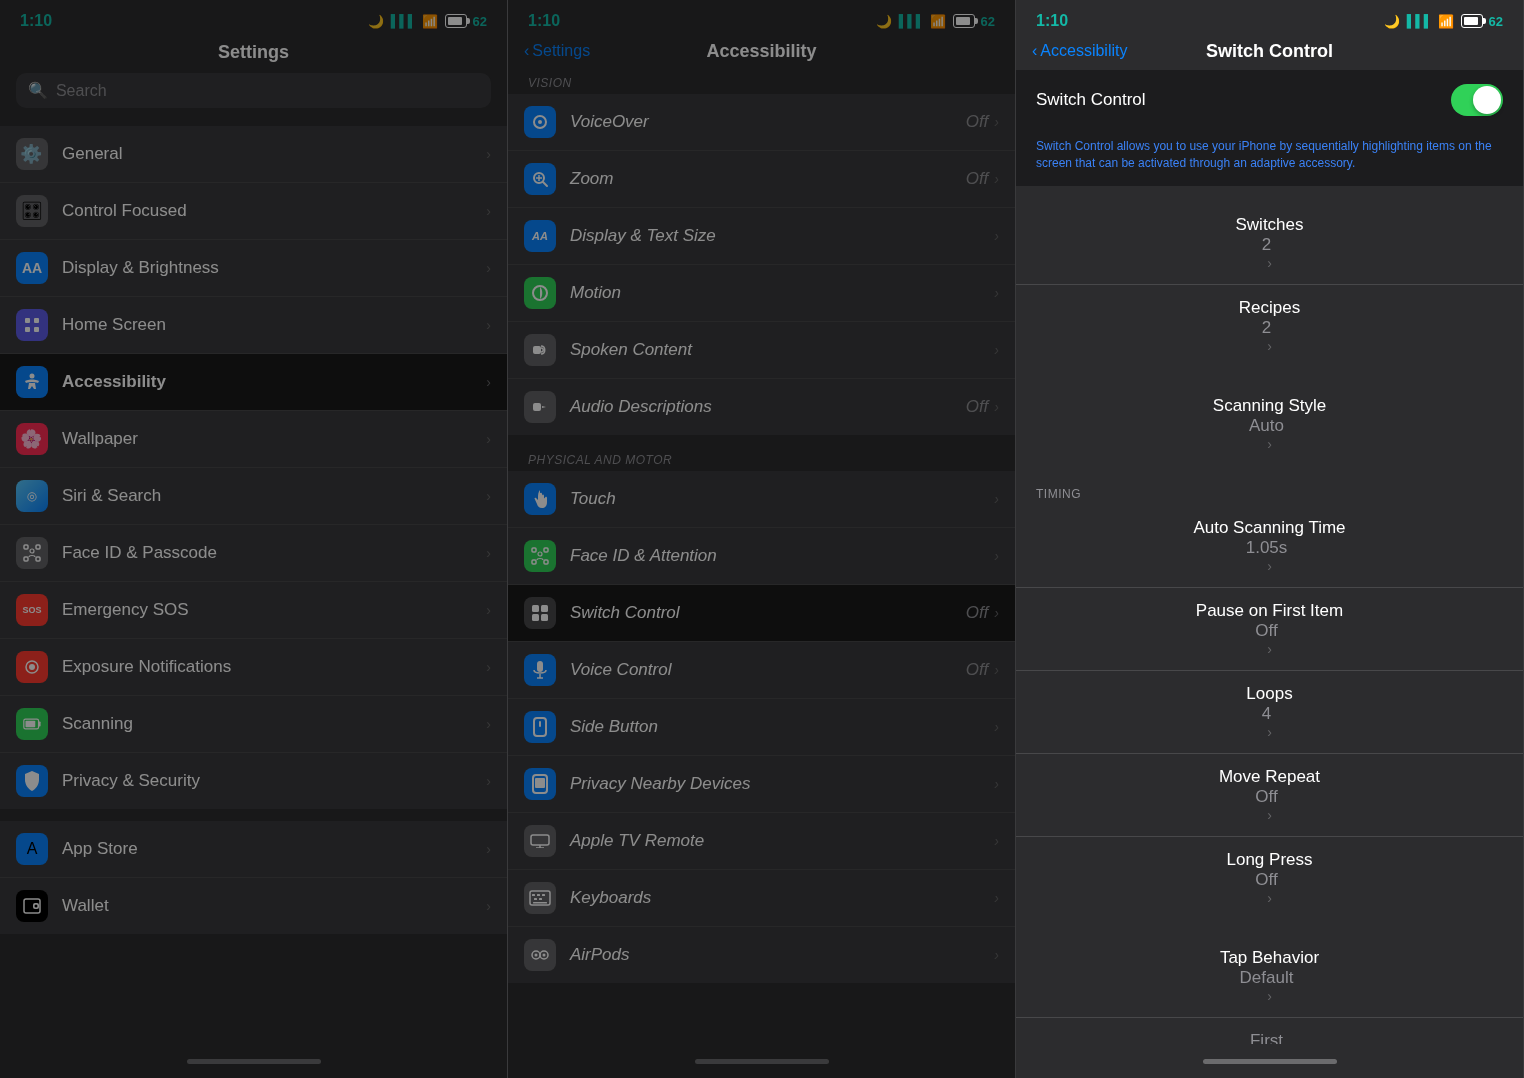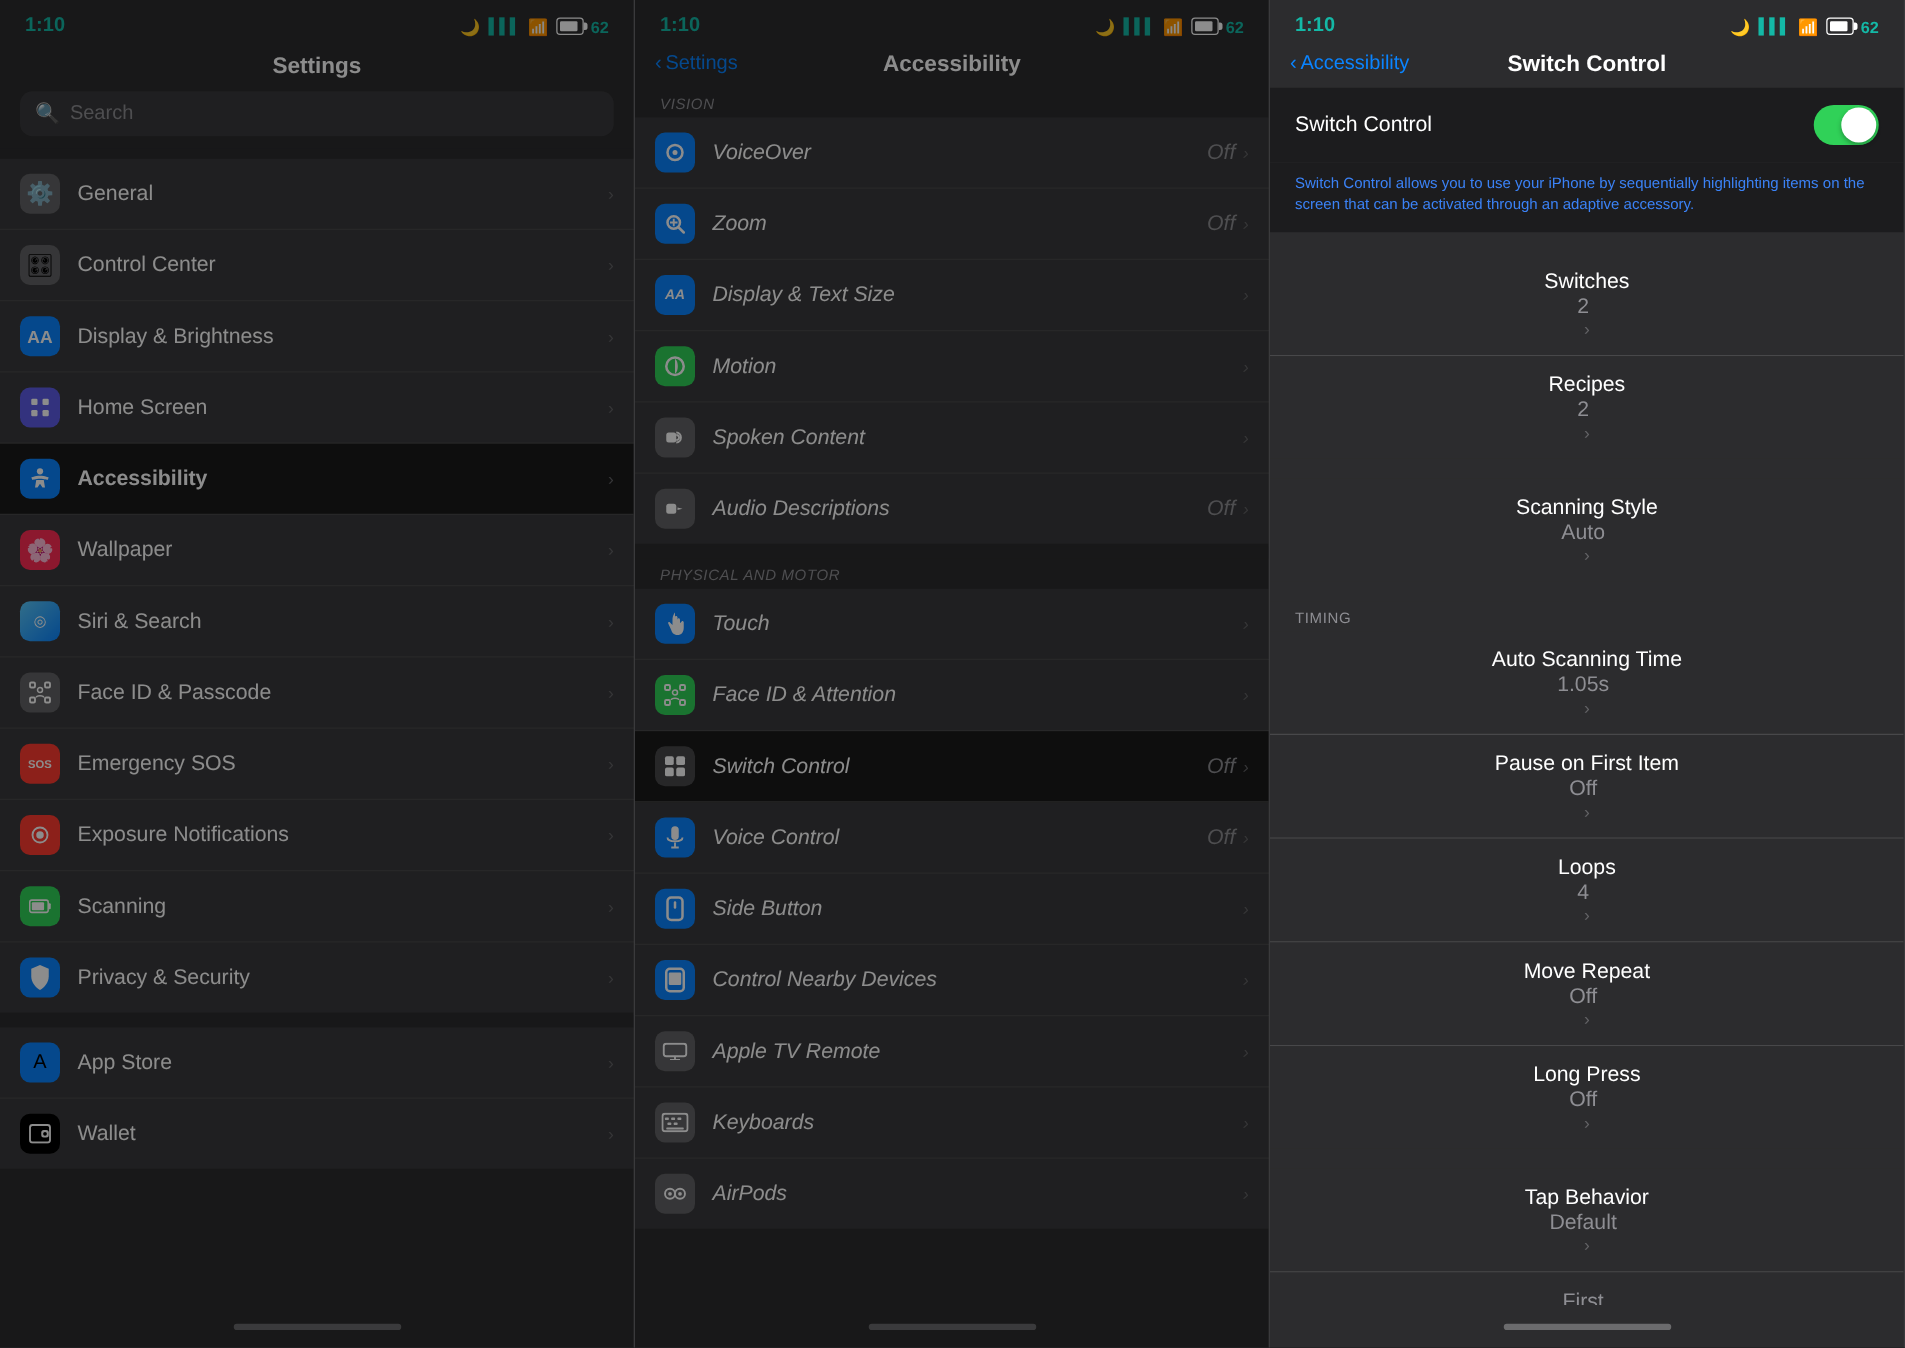--- a/index.html
+++ b/index.html
@@ -264,21 +264,21 @@
     <div class="list-group">
 
       <div class="list-item">
         <div class="item-icon gray">⚙️</div>
         <span class="item-label">General</span>
         <span class="chevron">›</span>
       </div>
 
       <div class="list-item">
         <div class="item-icon gray">🎛</div>
-        <span class="item-label">Control Center</span>
+        <span class="item-label">Control Focused</span>
         <span class="chevron">›</span>
       </div>
 
       <div class="list-item">
         <div class="item-icon blue" style="font-size:14px;font-weight:700;color:#fff;">AA</div>
         <span class="item-label">Display &amp; Brightness</span>
         <span class="chevron">›</span>
       </div>
 
       <div class="list-item">
@@ -562,21 +562,21 @@
         <span class="item-label">Side Button</span>
         <span class="chevron">›</span>
       </div>
       <div class="list-item">
         <div class="item-icon blue">
           <svg width="18" height="22" viewBox="0 0 18 22" fill="white">
             <rect x="2" y="2" width="14" height="18" rx="3" fill="none" stroke="white" stroke-width="2"></rect>
             <rect x="4" y="5" width="10" height="10" rx="1"></rect>
           </svg>
         </div>
-        <span class="item-label">Control Nearby Devices</span>
+        <span class="item-label">Privacy Nearby Devices</span>
         <span class="chevron">›</span>
       </div>
       <div class="list-item">
         <div class="item-icon gray">
           <svg width="22" height="14" viewBox="0 0 22 14" fill="white">
             <rect x="2" y="1" width="18" height="10" rx="2" fill="none" stroke="white" stroke-width="1.5"></rect>
             <line x1="11" y1="11" x2="11" y2="14" stroke="white" stroke-width="1.5"></line>
             <line x1="7" y1="14" x2="15" y2="14" stroke="white" stroke-width="1.5"></line>
           </svg>
         </div>

